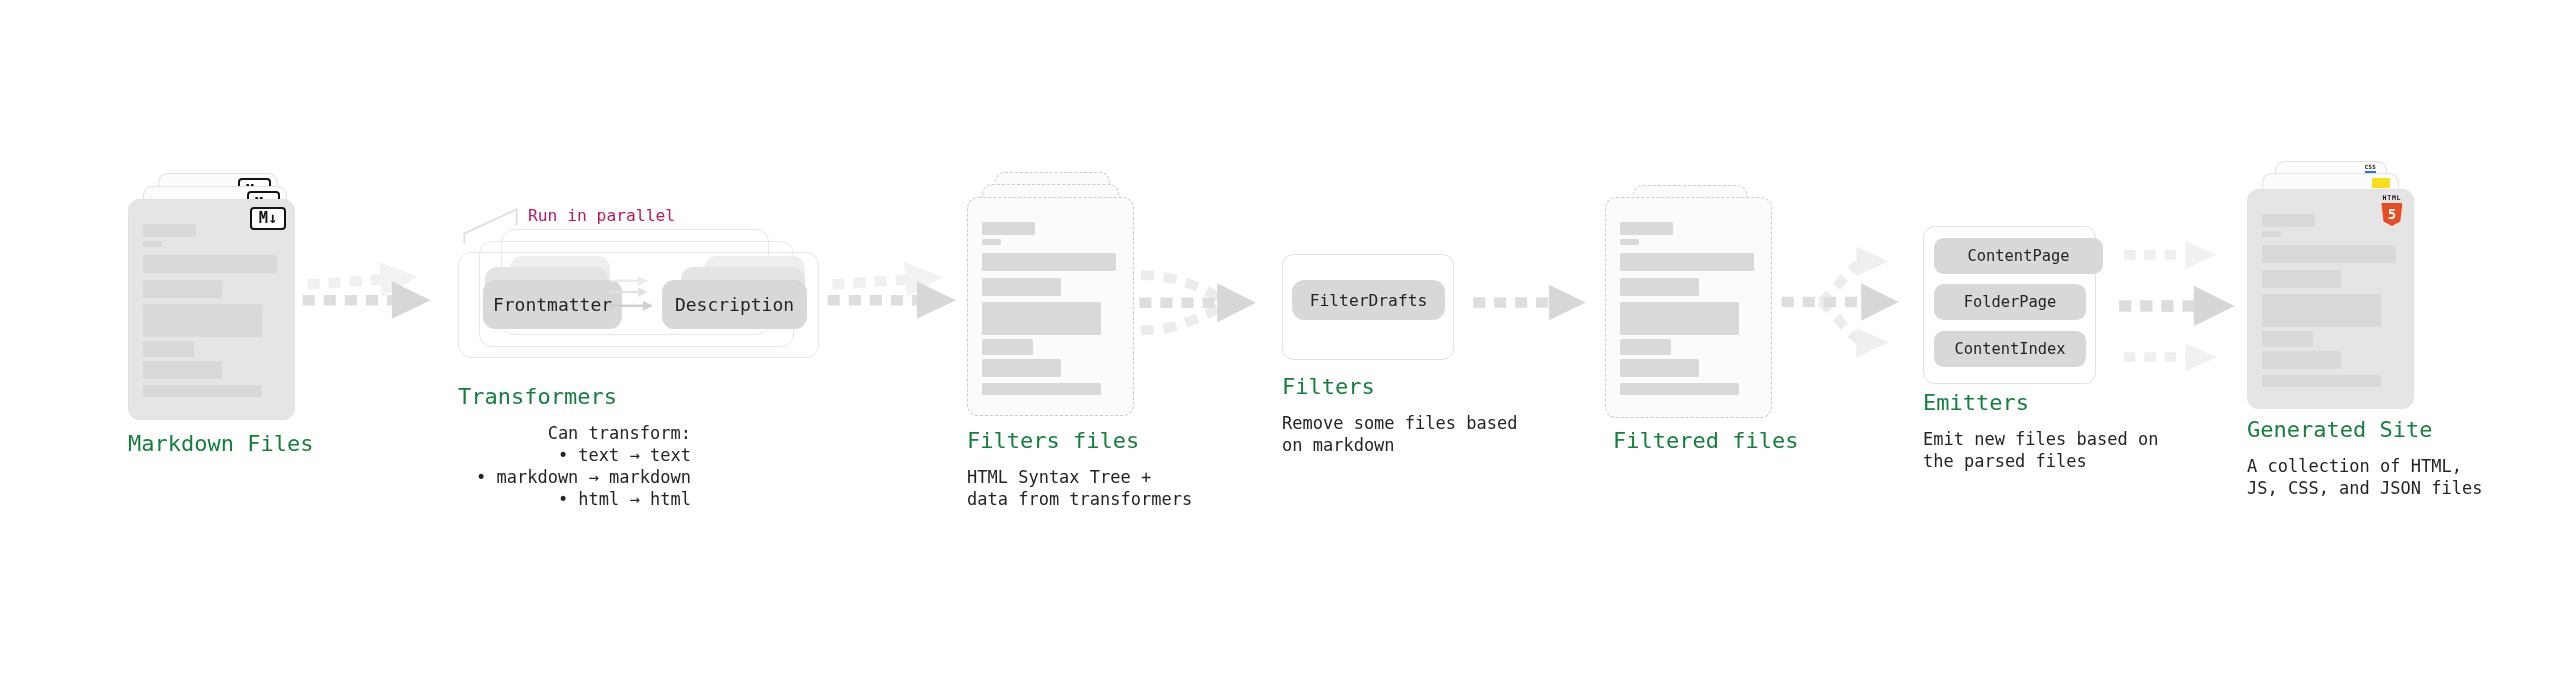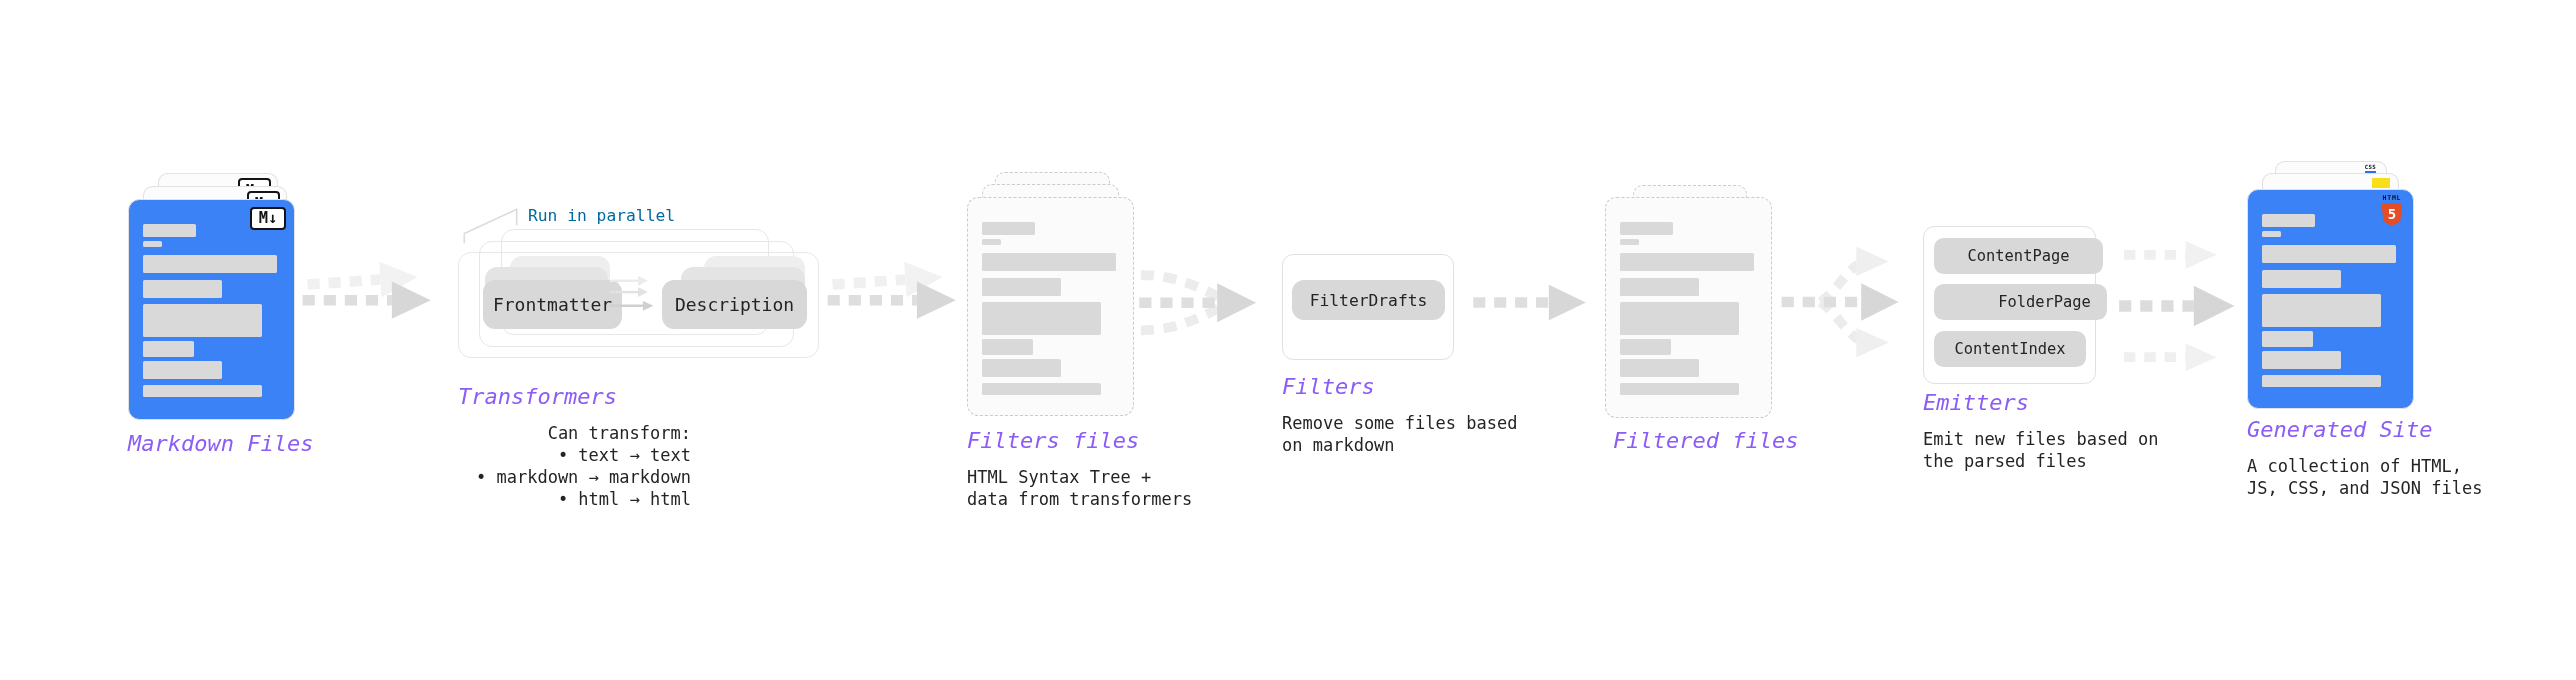--- a/index.html
+++ b/index.html
@@ -6,21 +6,21 @@
   .canvas{
     position:relative;width:2576px;height:681px;background:#ffffff;
     font-family:"DejaVu Sans Mono","Liberation Mono",monospace;
     overflow:hidden;color:#161616;
   }
   .abs{position:absolute;}
 
   
   .doc-card{
     position:absolute;width:167px;height:219px;
-    background:#3b82f6;border:1.6px solid #e2e2e2;border-radius:11.4px;
+    background:#e5e5e5;border:1.6px solid #e2e2e2;border-radius:11.4px;
     box-sizing:border-box;
   }
   .doc-card.dashed{border:1.6px dashed #cbcbcb;background:#fbfbfb;}
   .doc-strip{
     position:absolute;height:32.5px;background:#fcfcfc;
     border:1.6px solid #e2e2e2;border-bottom:none;border-radius:9.8px 9.8px 0 0;
     box-sizing:border-box;overflow:hidden;
   }
   .doc-strip.dashed{border:1.6px dashed #cbcbcb;border-bottom:none;background:#fbfbfb;}
   .bar{position:absolute;left:14px;background:#d9d9d9;border-radius:1.6px;}
@@ -53,24 +53,24 @@
   .holder-box{position:absolute;border:1.6px solid #e0e0e0;border-radius:11.4px;background:#ffffff;box-sizing:border-box;}
 
   
   .pill{
     position:absolute;background:#d8d8d8;border-radius:12.2px;color:#242424;
     display:flex;align-items:center;justify-content:center;white-space:nowrap;
   }
   .pill.ghost1{background:#e4e4e4;color:transparent;}
   .pill.ghost2{background:#eeeeee;color:transparent;}
 
-  .stage-label{position:absolute;font-size:22px;line-height:24.4px;color:#8b5cf6;white-space:nowrap;font-style:italic;}
+  .stage-label{position:absolute;font-size:22px;line-height:24.4px;color:#15803d;white-space:nowrap;}
   .stage-desc{position:absolute;font-size:17px;line-height:22px;color:#242424;white-space:nowrap;}
   .bullet-line{padding-left:18px;}
-  .annotation{position:absolute;font-size:16.3px;color:#0369a1;white-space:nowrap;}
+  .annotation{position:absolute;font-size:16.3px;color:#be185d;white-space:nowrap;}
 </style>
 </head>
 <body>
 
 <div class="canvas">
 
   <div>
     <div class="doc-strip" style="left:158px;top:173px;width:120px;">
       <span class="md-icon small">
           <span>M↓</span>
@@ -229,21 +229,21 @@
       <path d="M50,80 C70,94 78,114 96,126" fill="none" stroke="#ececec" stroke-width="12" stroke-dasharray="15 12"></path>
       <polygon points="94,112 94,148 134,130" fill="#efefef"></polygon>
       <line x1="2" y1="80" x2="100" y2="80" stroke="#dedede" stroke-width="13" stroke-dasharray="15 11"></line>
       <polygon points="100,57 100,103 146,80" fill="#d7d7d7"></polygon>
     </svg>
   </div>
 
   <div>
     <div class="holder-box" style="left:1923px;top:226px;width:173px;height:158px;"></div>
     <div class="pill" style="left:1934px;top:238px;width:169px;height:36px;font-size:15.4px;border-radius:9.8px;">ContentPage</div>
-    <div class="pill" style="left:1934px;top:284px;width:125px;height:36px;font-size:15.4px;border-radius:9.8px;padding-left:48px;">FolderPage</div>
+    <div class="pill" style="left:1934px;top:284px;width:152px;height:36px;font-size:15.4px;border-radius:9.8px;">FolderPage</div>
     <div class="pill" style="left:1934px;top:331px;width:152px;height:36px;font-size:15.4px;border-radius:9.8px;">ContentIndex</div>
     <div class="stage-label" style="left:1923px;top:391px;">Emitters</div>
     <div class="stage-desc" style="left:1923px;top:428px;">
       <div>Emit new files based on</div>
       <div>the parsed files</div>
     </div>
   </div>
 
   <div class="abs" style="left:2119px;top:237px;">
     <svg width="118" height="134" viewBox="0 0 145 165">

